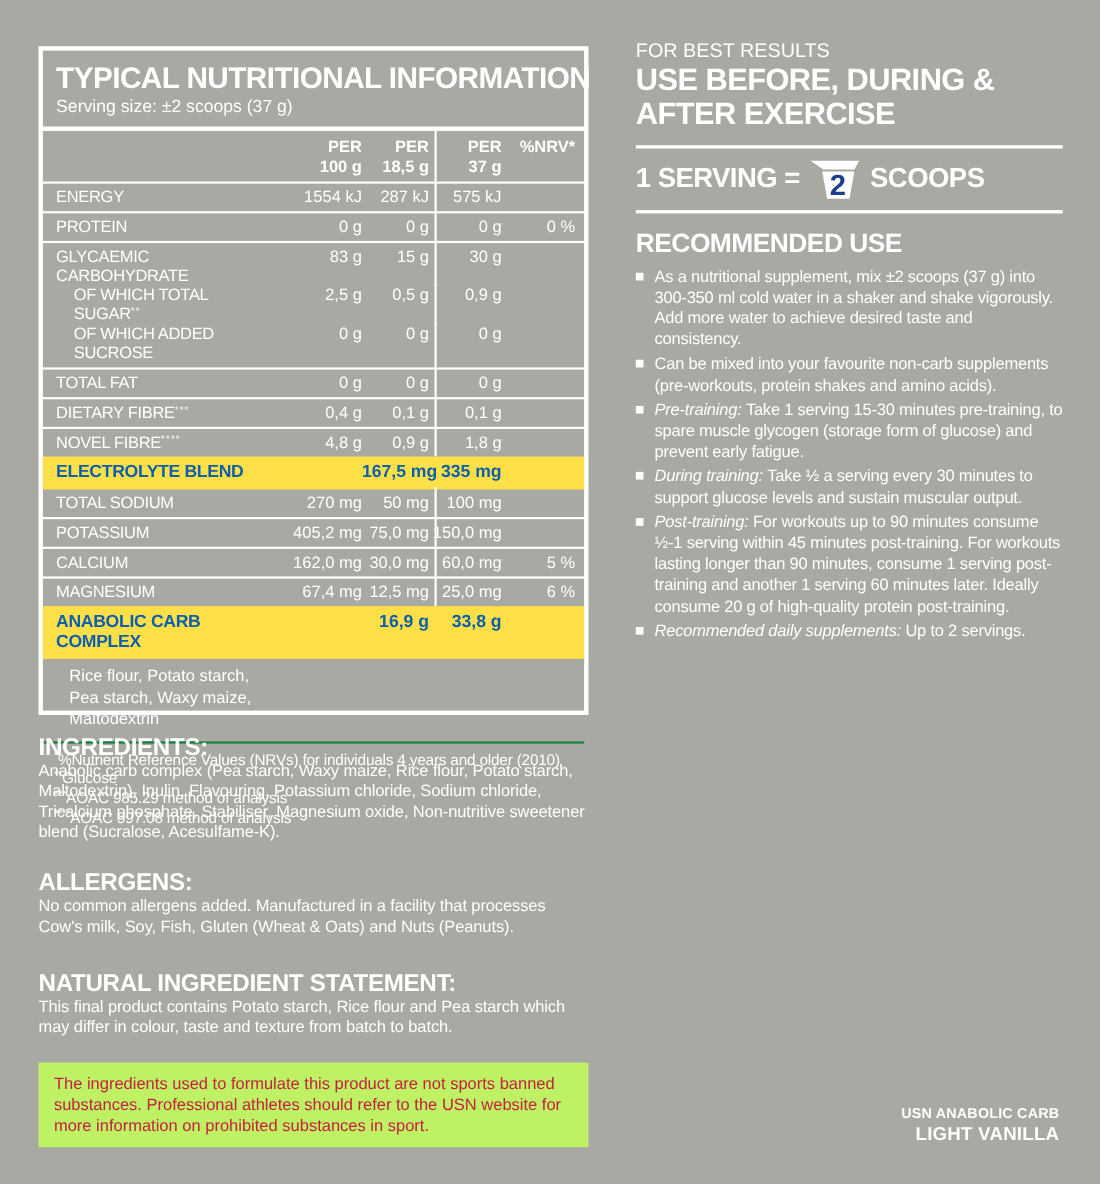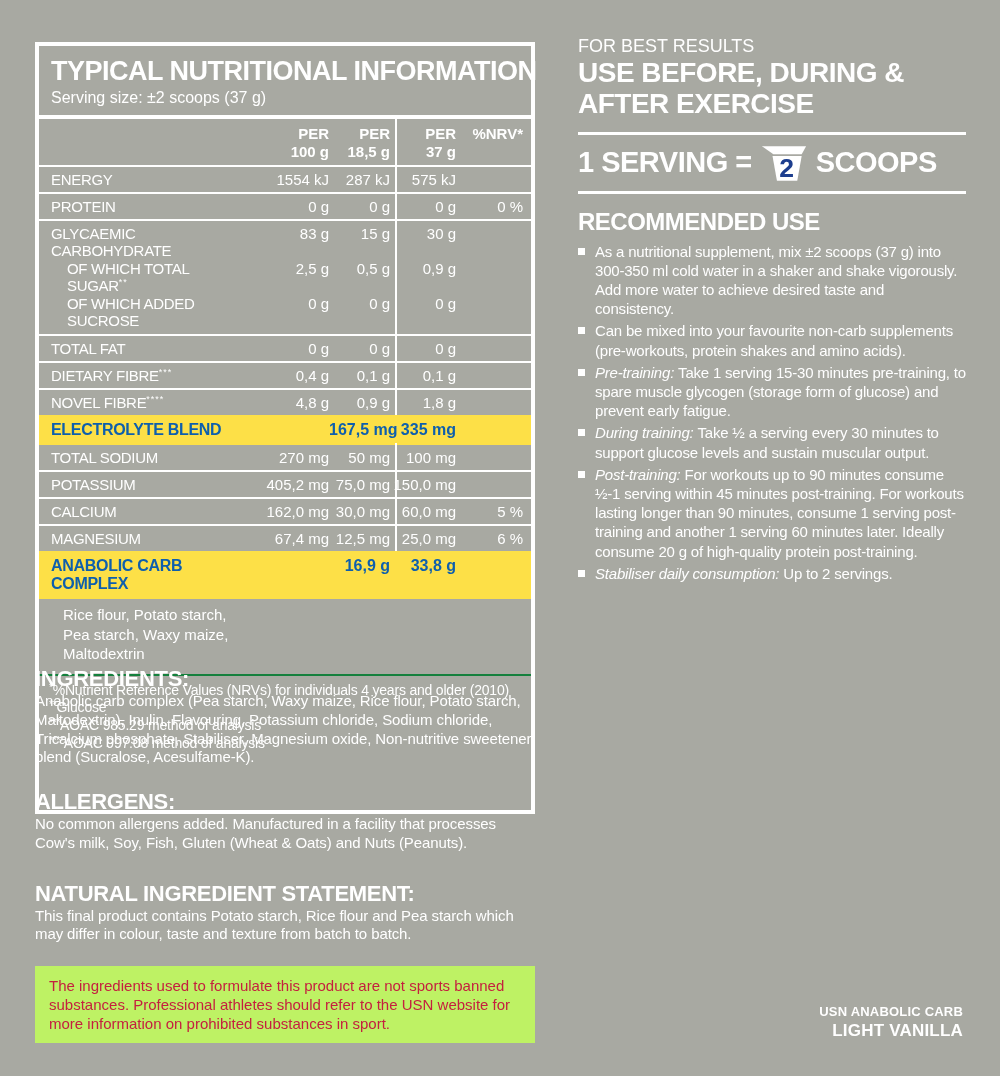--- a/index.html
+++ b/index.html
@@ -9,21 +9,21 @@
     background: #a8a9a2;
     font-family: "Liberation Sans", sans-serif;
     color: #ffffff;
     overflow: hidden;
   }
 
   
   .panel {
     position: absolute;
     left: 35px; top: 42px;
-    width: 500px; height: 772px;
+    width: 500px; height: 608px;
     border: 4px solid #fff;
   }
   .panel-title {
     font-size: 27px; font-weight: bold; letter-spacing: -0.5px;
     padding: 10px 12px 0 12px; white-space: nowrap;
   }
   .panel-serving { font-size: 16px; padding: 2px 12px 8px 12px; }
   .rule-thick { height: 4px; background: #fff; margin: 0 0 0 0; }
 
   .trow {
@@ -55,21 +55,21 @@
   .sub-ing { padding: 6px 12px 10px 24px; font-size: 15px; line-height: 1.3; }
   .footnotes { border-top: 2px solid #15803d; padding: 6px 10px 6px 10px; font-size: 14px; line-height: 1.28; letter-spacing: -0.2px; }
   .footnotes .stars { font-size: 10px; vertical-align: top; }
 
   
   .right-col { position: absolute; left: 578px; top: 36px; width: 388px; }
   .kicker { font-size: 18px; letter-spacing: 0; }
   .use-title { font-size: 28px; font-weight: 700; line-height: 1.12; letter-spacing: -0.5px; margin-bottom: 12px; }
   .hrule { height: 3px; background: #fff; }
   .serving-eq { display: flex; align-items: center; gap: 9px; padding: 9px 0; }
-  .serving-eq .big { font-size: 29px; font-weight: bold; letter-spacing: -0.5px; white-space: nowrap; }
+  .serving-eq .big { font-size: 25px; font-weight: bold; letter-spacing: -0.5px; white-space: nowrap; }
   .scoop { width: 46px; height: 38px; flex: 0 0 auto; }
   .rec-heading { font-size: 24px; font-weight: bold; letter-spacing: -0.5px; margin: 14px 0 6px 0; }
   .bullets { list-style: none; }
   .bullets li {
     position: relative; padding-left: 17px;
     font-size: 15px; line-height: 1.28; margin-bottom: 3px; letter-spacing: -0.2px;
   }
   .bullets li::before {
     content: ""; position: absolute; left: 0; top: 6px;
     width: 7px; height: 7px; background: #fff;
@@ -249,21 +249,21 @@
   </div>
   <div class="hrule"></div>
 
   <div class="rec-heading">RECOMMENDED USE</div>
   <ul class="bullets">
     <li><span class="lead"></span><span>As a nutritional supplement, mix ±2 scoops (37 g) into 300-350 ml cold water in a shaker and shake vigorously. Add more water to achieve desired taste and consistency.</span><span class="t2"></span></li>
     <li><span class="lead"></span><span>Can be mixed into your favourite non-carb supplements</span><span class="t2">(pre-workouts, protein shakes and amino acids).</span></li>
     <li><span class="lead">Pre-training: </span><span>Take 1 serving 15-30 minutes pre-training, to spare muscle glycogen (storage form of glucose) and prevent early fatigue.</span></li>
     <li><span class="lead">During training: </span><span>Take ½ a serving every 30 minutes to support glucose levels and sustain muscular output.</span></li>
     <li><span class="lead">Post-training: </span><span>For workouts up to 90 minutes consume ½-1 serving within 45 minutes post-training. For workouts lasting longer than 90 minutes, consume 1 serving post-training and another 1 serving 60 minutes later. Ideally consume 20 g of high-quality protein post-training.</span></li>
-    <li><span class="lead">Stabiliser daily consumption: </span><span>Up to 2 servings.</span></li>
+    <li><span class="lead">Recommended daily supplements: </span><span>Up to 2 servings.</span></li>
   </ul>
 </div>
 
 <div class="bottom-left">
   <div class="sec-heading">INGREDIENTS:</div>
   <div class="sec-body">Anabolic carb complex (Pea starch, Waxy maize, Rice flour, Potato starch, Maltodextrin), Inulin, Flavouring, Potassium chloride, Sodium chloride, Tricalcium phosphate, Stabiliser, Magnesium oxide, Non-nutritive sweetener blend (Sucralose, Acesulfame-K).</div>
 
   <div class="sec-heading">ALLERGENS:</div>
   <div class="sec-body sec-gap">No common allergens added. Manufactured in a facility that processes Cow's milk, Soy, Fish, Gluten (Wheat &amp; Oats) and Nuts (Peanuts).</div>
 

